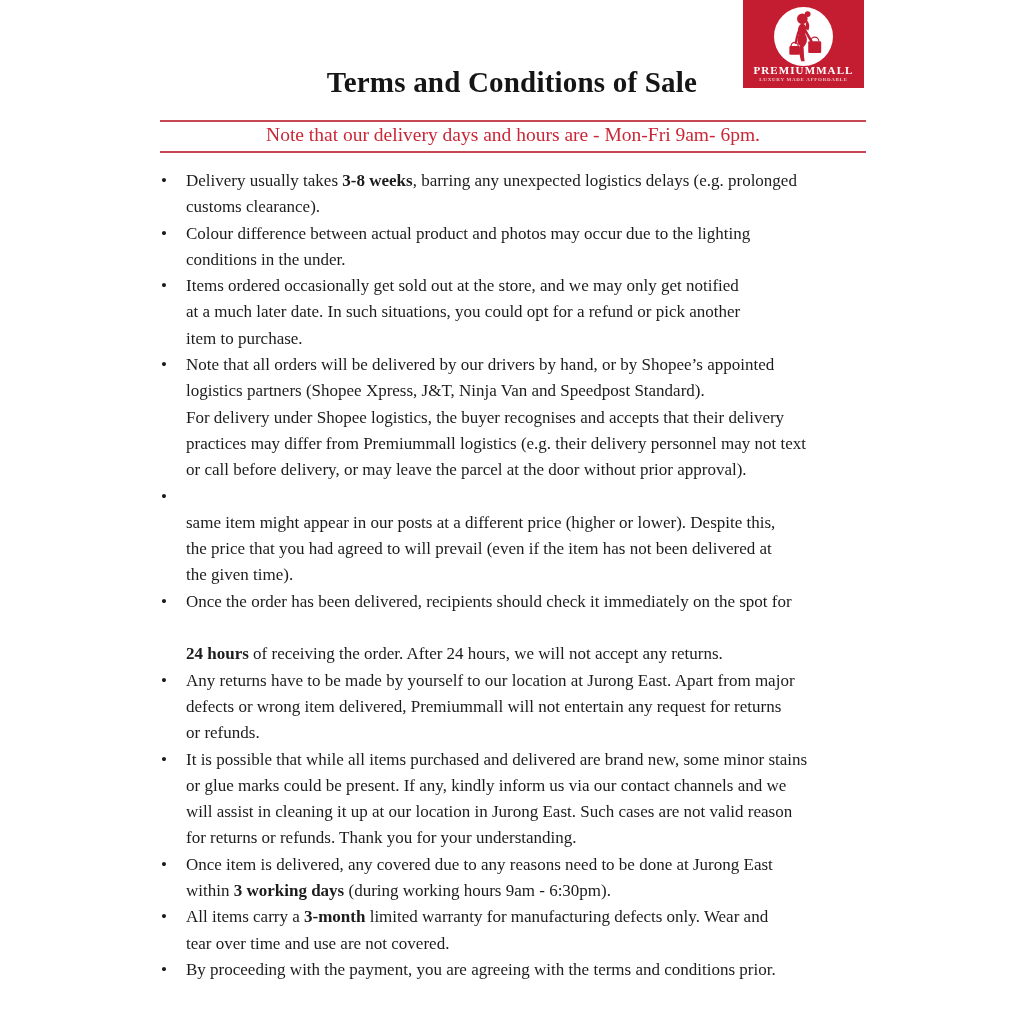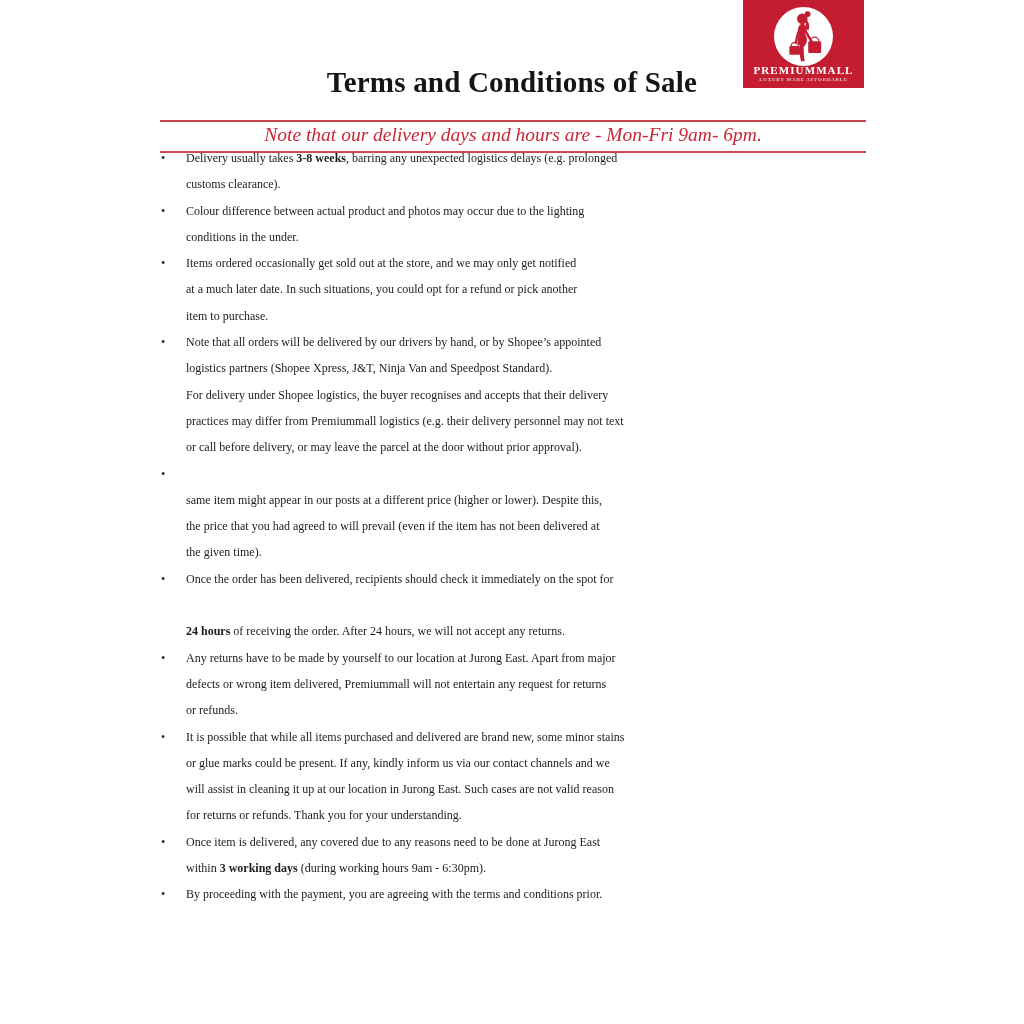--- a/index.html
+++ b/index.html
@@ -83,34 +83,33 @@
   }
   .rule-top { top: 120px; }
   .rule-bottom { top: 151px; }
   .delivery-note {
     position: absolute;
     top: 124px;
     left: 160px;
     width: 706px;
     margin: 0;
     text-align: center;
-    font-style: italic;
     font-size: 19.5px;
     color: #c92737;
   }
   
   .terms {
     position: absolute;
-    top: 145px;
+    top: 168px;
     left: 158px;
     width: 730px;
     margin: 0;
     padding: 0;
     list-style: none;
-    font-size: 12px;
+    font-size: 17px;
     line-height: 26.3px;
   }
   .terms li {
     position: relative;
     padding-left: 28px;
     white-space: nowrap;
   }
   .terms li::before {
     content: "\2022";
     position: absolute;
@@ -169,16 +168,17 @@
   <ul class="terms">
       <li><span>Delivery usually takes </span><b>3-8 weeks</b><span>, barring any unexpected logistics delays (e.g. prolonged</span><br><span>customs clearance).</span></li>
       <li><span>Colour difference between actual product and photos may occur due to the lighting</span><br><span>conditions in the under.</span></li>
       <li><span>Items ordered occasionally get sold out at the store, and we may only get notified</span><br><span>at a much later date. In such situations, you could opt for a refund or pick another</span><br><span>item to purchase.</span></li>
       <li><span>Note that all orders will be delivered by our drivers by hand, or by Shopee’s appointed</span><br><span>logistics partners (Shopee Xpress, J&amp;T, Ninja Van and Speedpost Standard).</span><br><span>For delivery under Shopee logistics, the buyer recognises and accepts that their delivery</span><br><span>practices may differ from Premiummall logistics (e.g. their delivery personnel may not text</span><br><span>or call before delivery, or may leave the parcel at the door without prior approval).</span></li>
       <li><br><span>same item might appear in our posts at a different price (higher or lower). Despite this,</span><br><span>the price that you had agreed to will prevail (even if the item has not been delivered at</span><br><span>the given time).</span></li>
       <li><span>Once the order has been delivered, recipients should check it immediately on the spot for</span><br><br><b>24 hours</b><span> of receiving the order. After 24 hours, we will not accept any returns.</span></li>
       <li><span>Any returns have to be made by yourself to our location at Jurong East. Apart from major</span><br><span>defects or wrong item delivered, Premiummall will not entertain any request for returns</span><br><span>or refunds.</span></li>
       <li><span>It is possible that while all items purchased and delivered are brand new, some minor stains</span><br><span>or glue marks could be present. If any, kindly inform us via our contact channels and we</span><br><span>will assist in cleaning it up at our location in Jurong East. Such cases are not valid reason</span><br><span>for returns or refunds. Thank you for your understanding.</span></li>
       <li><span>Once item is delivered, any covered due to any reasons need to be done at Jurong East</span><br><span>within </span><b>3 working days</b><span> (during working hours 9am - 6:30pm).</span></li>
+      <li><span>All items carry a </span><b>3-month</b><span> limited warranty for manufacturing defects only. Wear and</span><br><span>tear over time and use are not covered.</span></li>
       <li><span>By proceeding with the payment, you are agreeing with the terms and conditions prior.</span></li>
     </ul>
 
 </div>
 
 </body></html>

